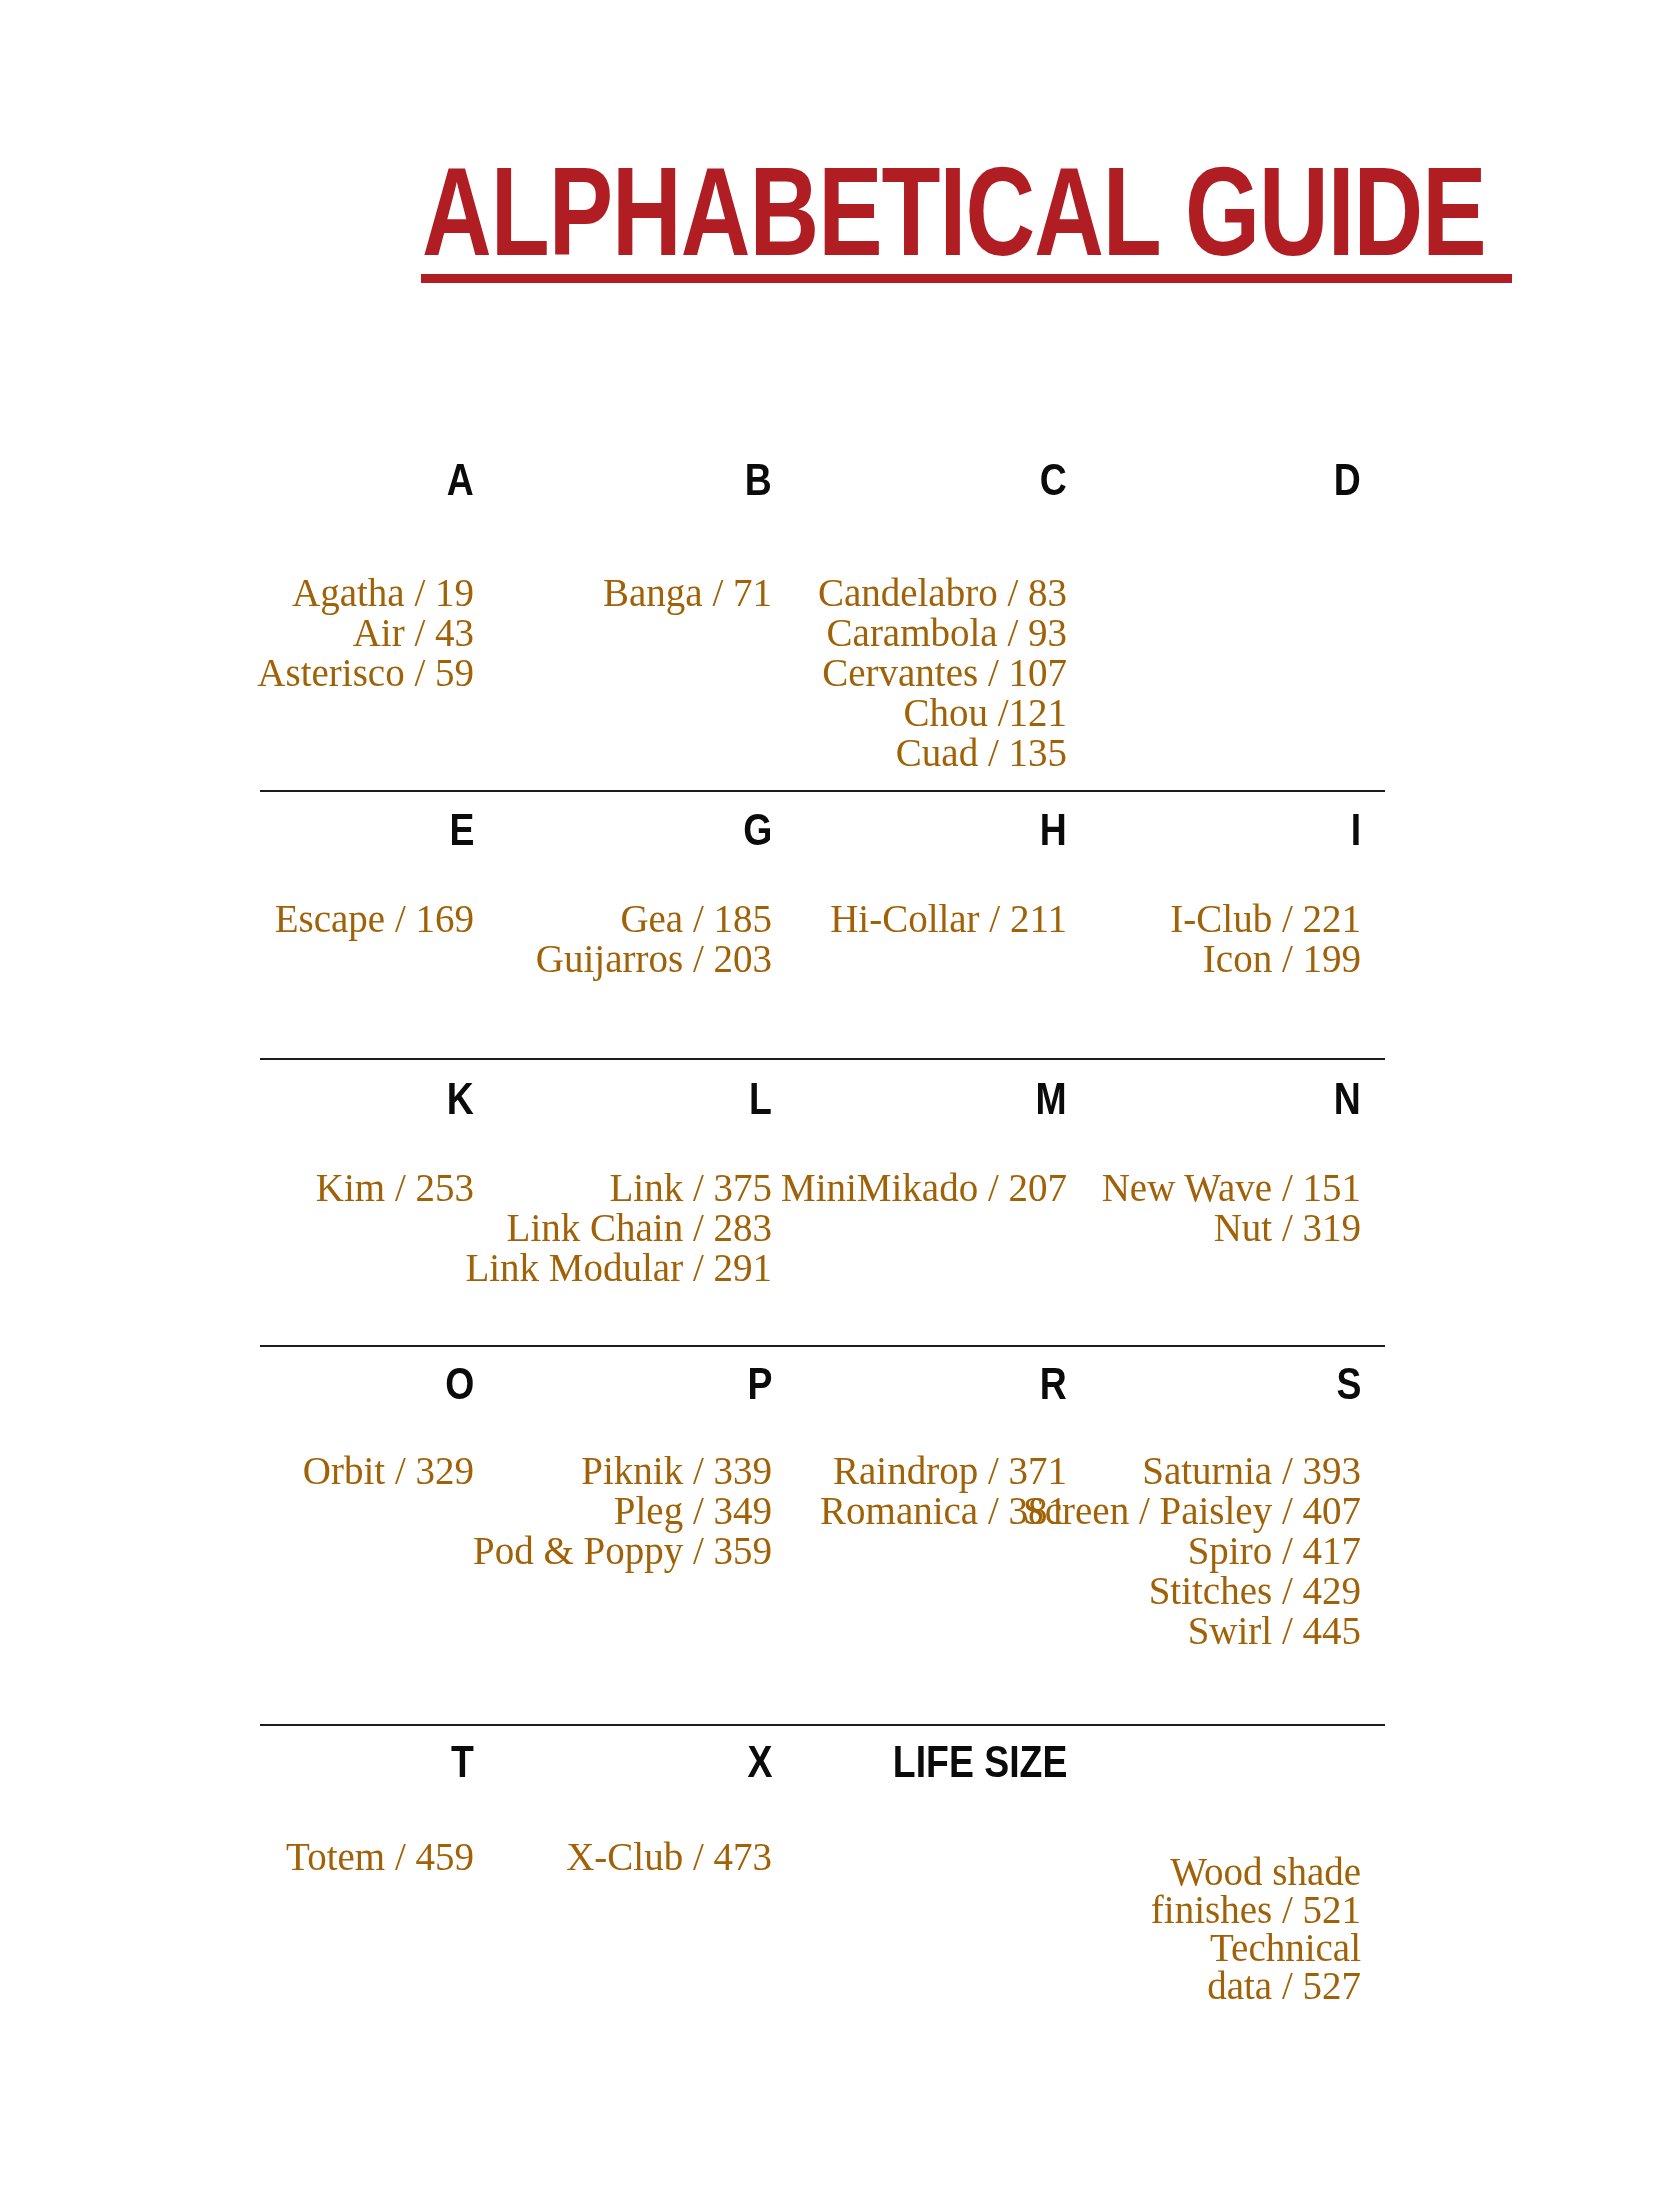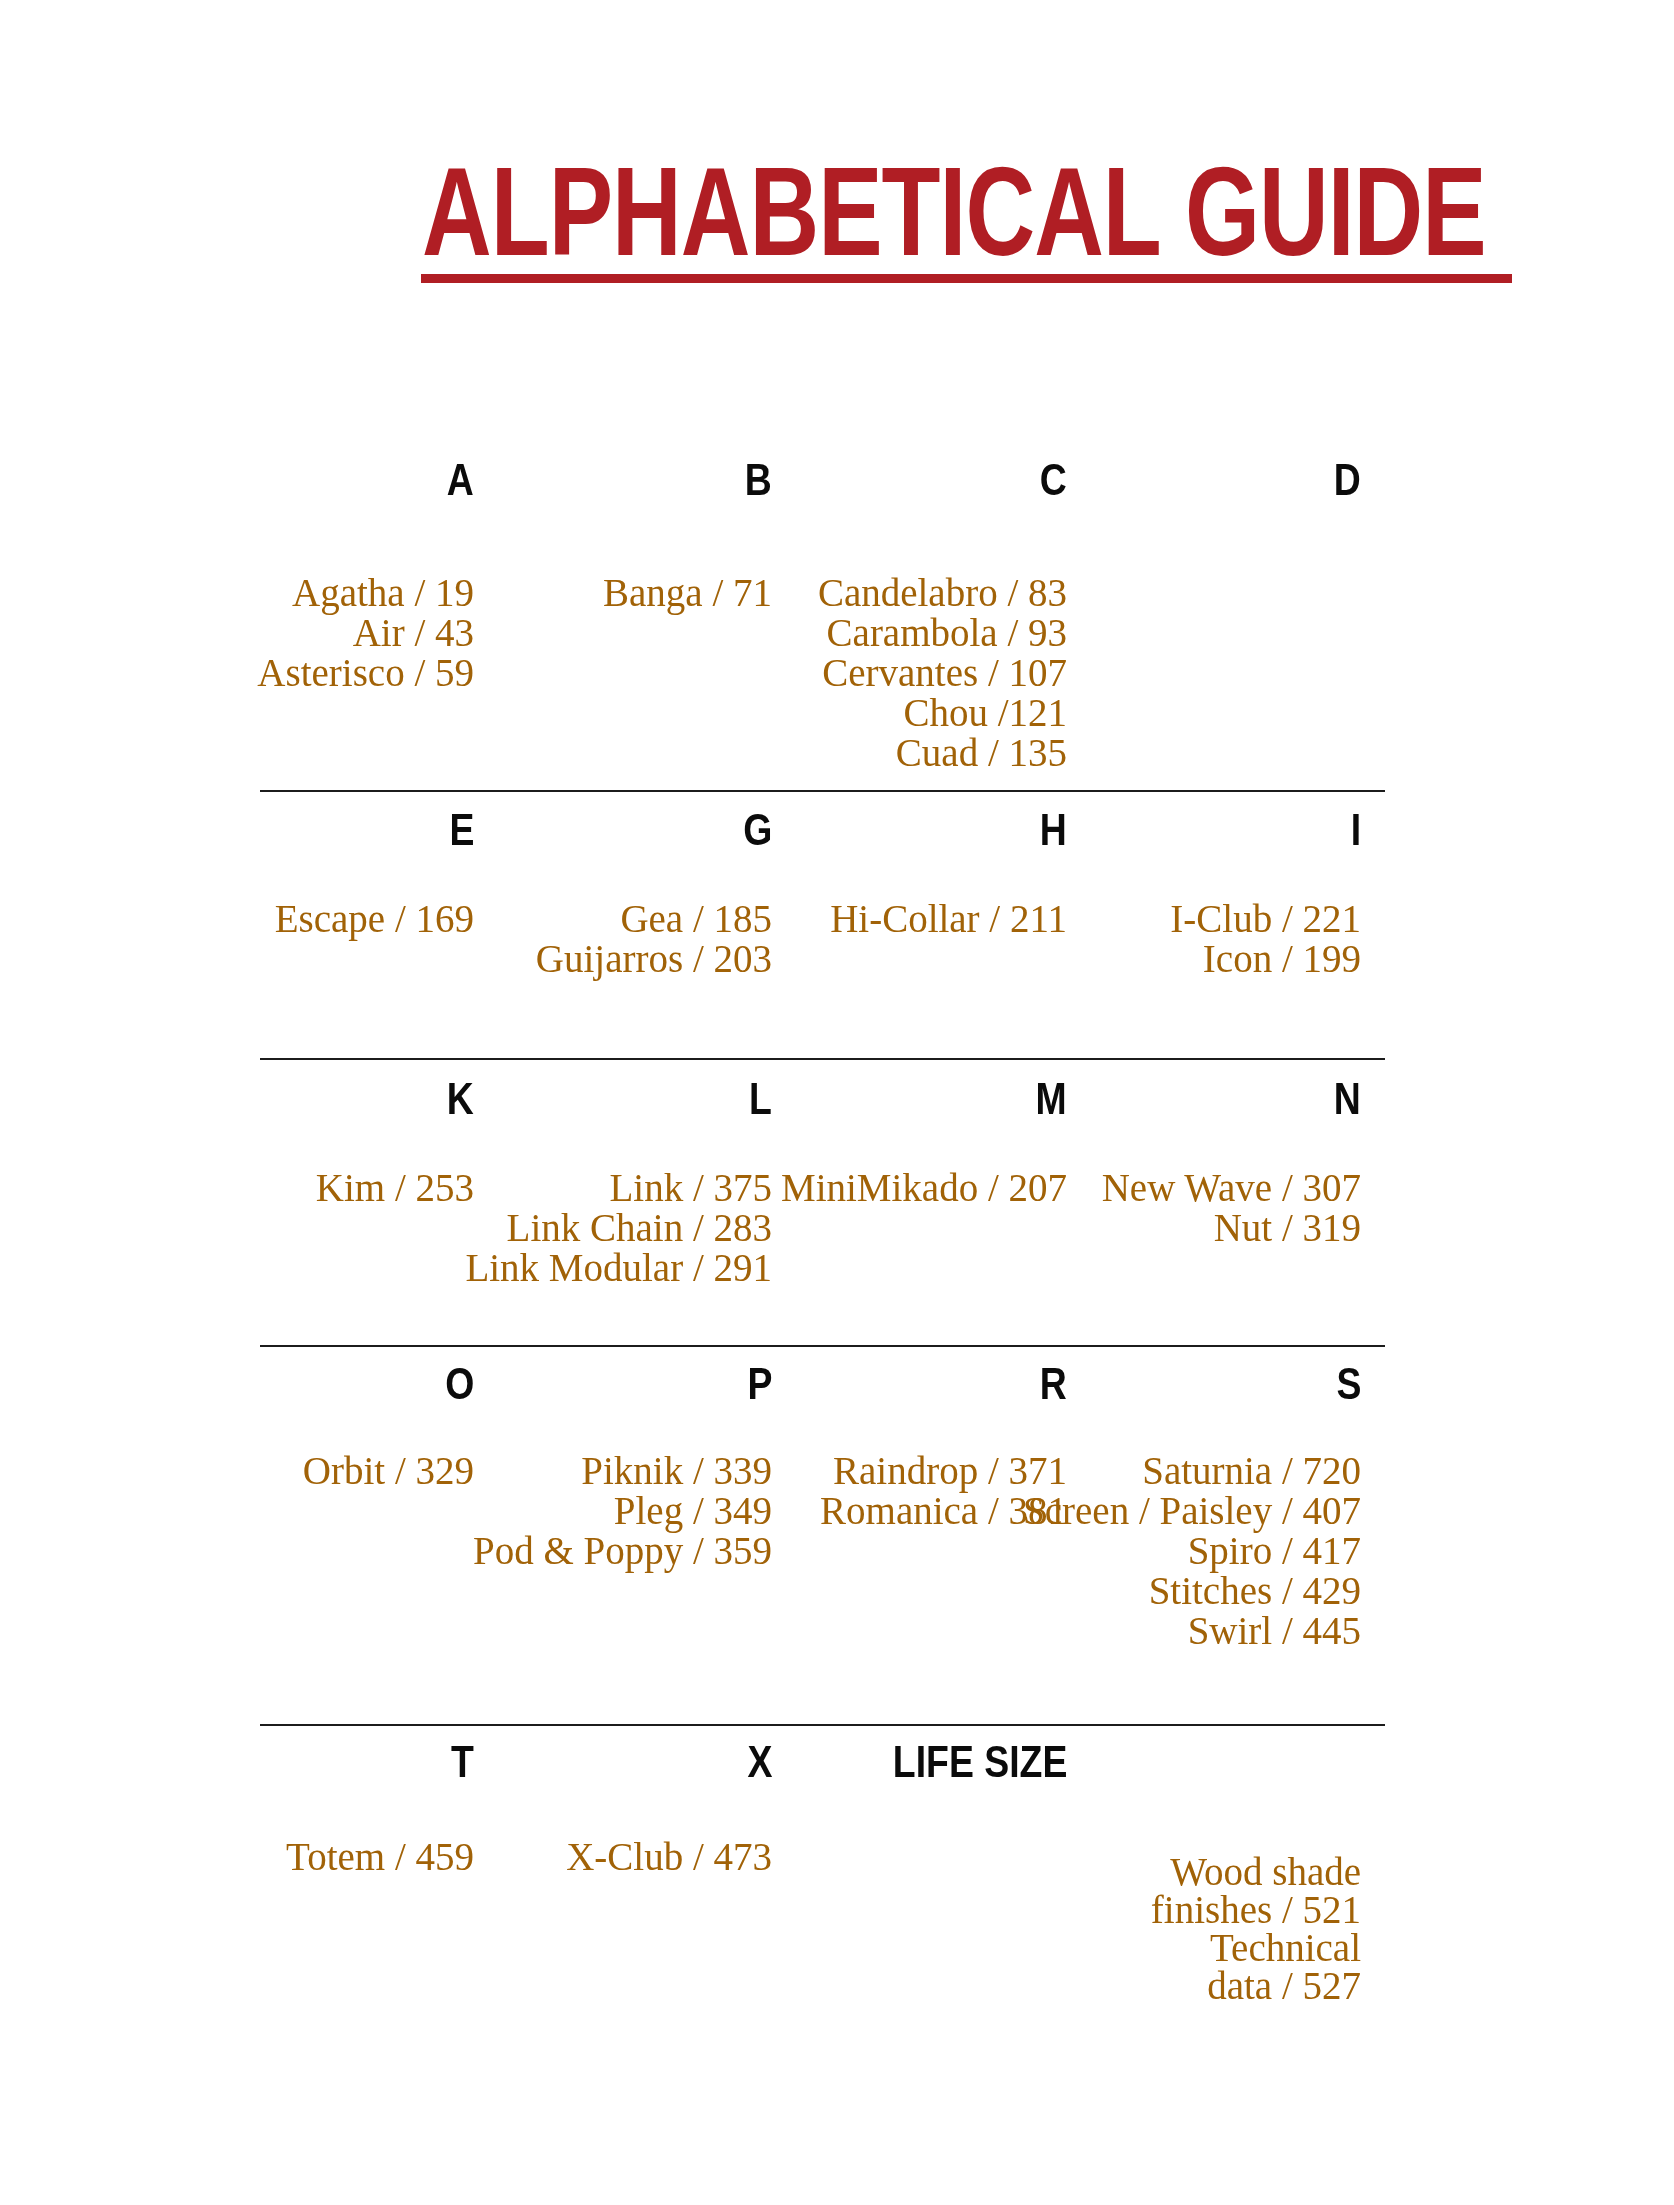--- a/index.html
+++ b/index.html
@@ -123,21 +123,21 @@
   </div>
   <div class="entries c2" style="top:1168px">
     <div>Link / 375</div>
     <div>Link Chain / 283</div>
     <div>Link Modular / 291</div>
   </div>
   <div class="entries c3" style="top:1168px">
     <div>MiniMikado / 207</div>
   </div>
   <div class="entries c4" style="top:1168px">
-    <div>New Wave / 307</div>
+    <div>New Wave / 151</div>
     <div>Nut / 319</div>
   </div>
 
   <div class="hdr c1" style="top:1362px">O</div>
   <div class="hdr c2" style="top:1362px">P</div>
   <div class="hdr c3" style="top:1362px">R</div>
   <div class="hdr c4" style="top:1362px">S</div>
 
   <div class="entries c1" style="top:1451px">
     <div>Orbit / 329</div>
@@ -145,21 +145,21 @@
   <div class="entries c2" style="top:1451px">
     <div>Piknik / 339</div>
     <div>Pleg / 349</div>
     <div>Pod &amp; Poppy / 359</div>
   </div>
   <div class="entries c3" style="top:1451px">
     <div>Raindrop / 371</div>
     <div>Romanica / 381</div>
   </div>
   <div class="entries c4" style="top:1451px">
-    <div>Saturnia / 720</div>
+    <div>Saturnia / 393</div>
     <div>Screen / Paisley / 407</div>
     <div>Spiro / 417</div>
     <div>Stitches / 429</div>
     <div>Swirl / 445</div>
   </div>
 
   <div class="hdr c1" style="top:1740px">T</div>
   <div class="hdr c2" style="top:1740px">X</div>
   <div class="hdr c3" style="top:1740px">LIFE SIZE</div>
 

